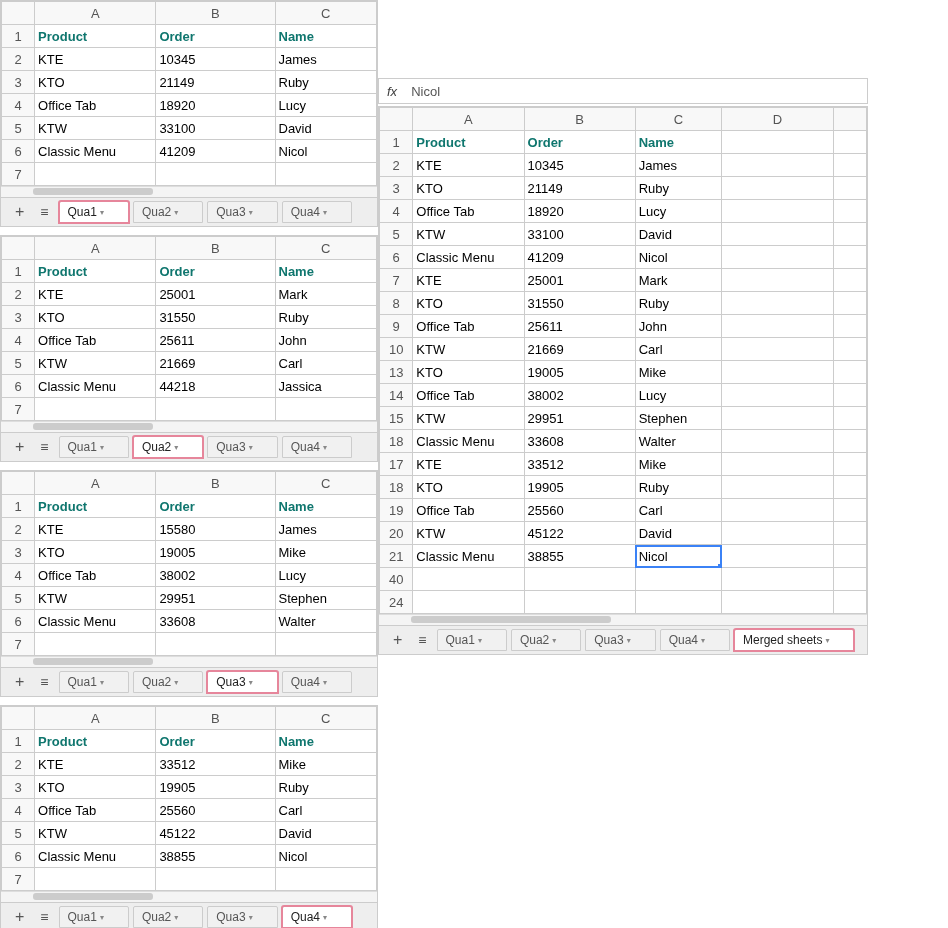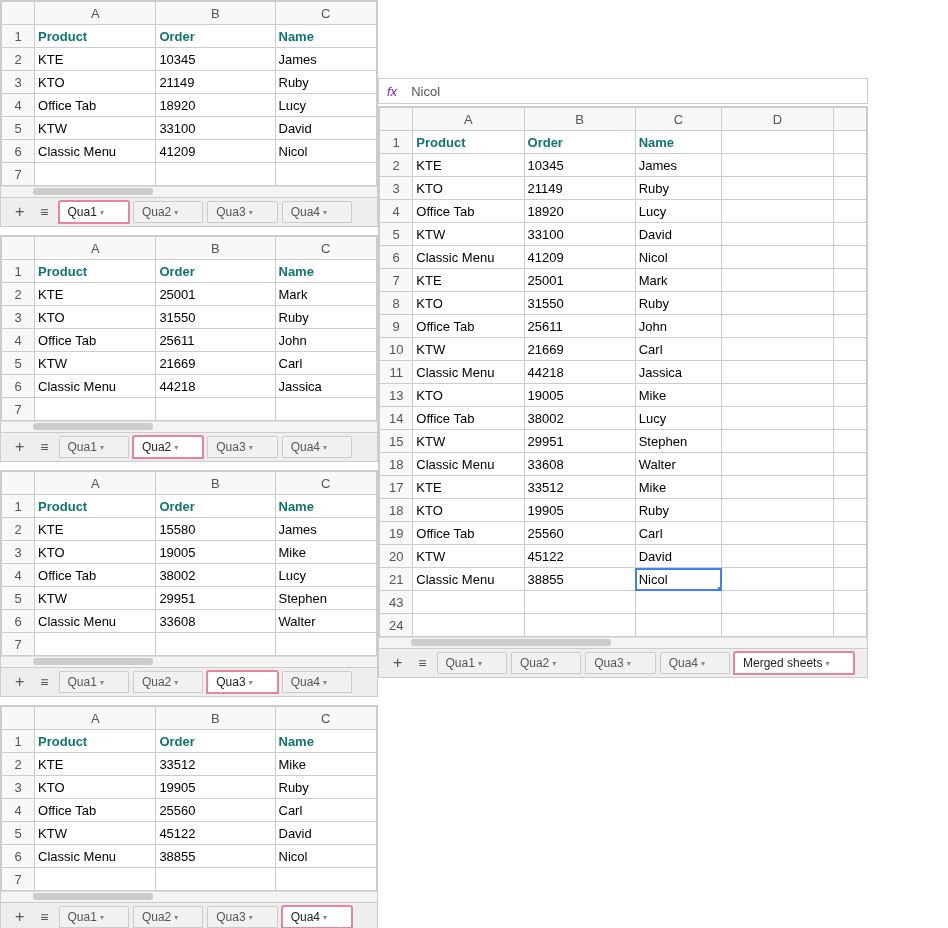--- a/index.html
+++ b/index.html
@@ -135,21 +135,21 @@
     border: 1px solid #ccc;
     display: flex;
     align-items: center;
     font-style: italic;
     color: #999;
     padding-left: 8px;
     margin-bottom: 2px;
   }
   .fx-bar .fx {
     font-style: italic;
-    color: #6d28d9;
+    color: #404040;
     margin-right: 14px;
   }
   .fx-bar .val {
     font-style: normal;
     color: #555;
   }
   .sel-cell {
     outline: 2px solid #3b82f6;
     outline-offset: -2px;
     position: relative;
@@ -574,28 +574,20 @@
           </tr>
           <tr>
             <td class="row-head">10</td>
             <td>KTW</td>
             <td class="num">21669</td>
             <td>Carl</td>
             <td></td>
             <td></td>
           </tr>
           <tr>
-            <td class="row-head">11</td>
-            <td>Classic Menu</td>
-            <td class="num">44218</td>
-            <td>Jassica</td>
-            <td></td>
-            <td></td>
-          </tr>
-          <tr>
             <td class="row-head">13</td>
             <td>KTO</td>
             <td class="num">19005</td>
             <td>Mike</td>
             <td></td>
             <td></td>
           </tr>
           <tr>
             <td class="row-head">14</td>
             <td>Office Tab</td>
@@ -654,21 +646,21 @@
           </tr>
           <tr>
             <td class="row-head">21</td>
             <td>Classic Menu</td>
             <td class="num">38855</td>
             <td class="sel-cell">Nicol</td>
             <td></td>
             <td></td>
           </tr>
           <tr>
-            <td class="row-head">43</td>
+            <td class="row-head">40</td>
             <td></td>
             <td></td>
             <td></td>
             <td></td>
             <td></td>
           </tr>
           <tr>
             <td class="row-head">24</td>
             <td></td>
             <td></td>

